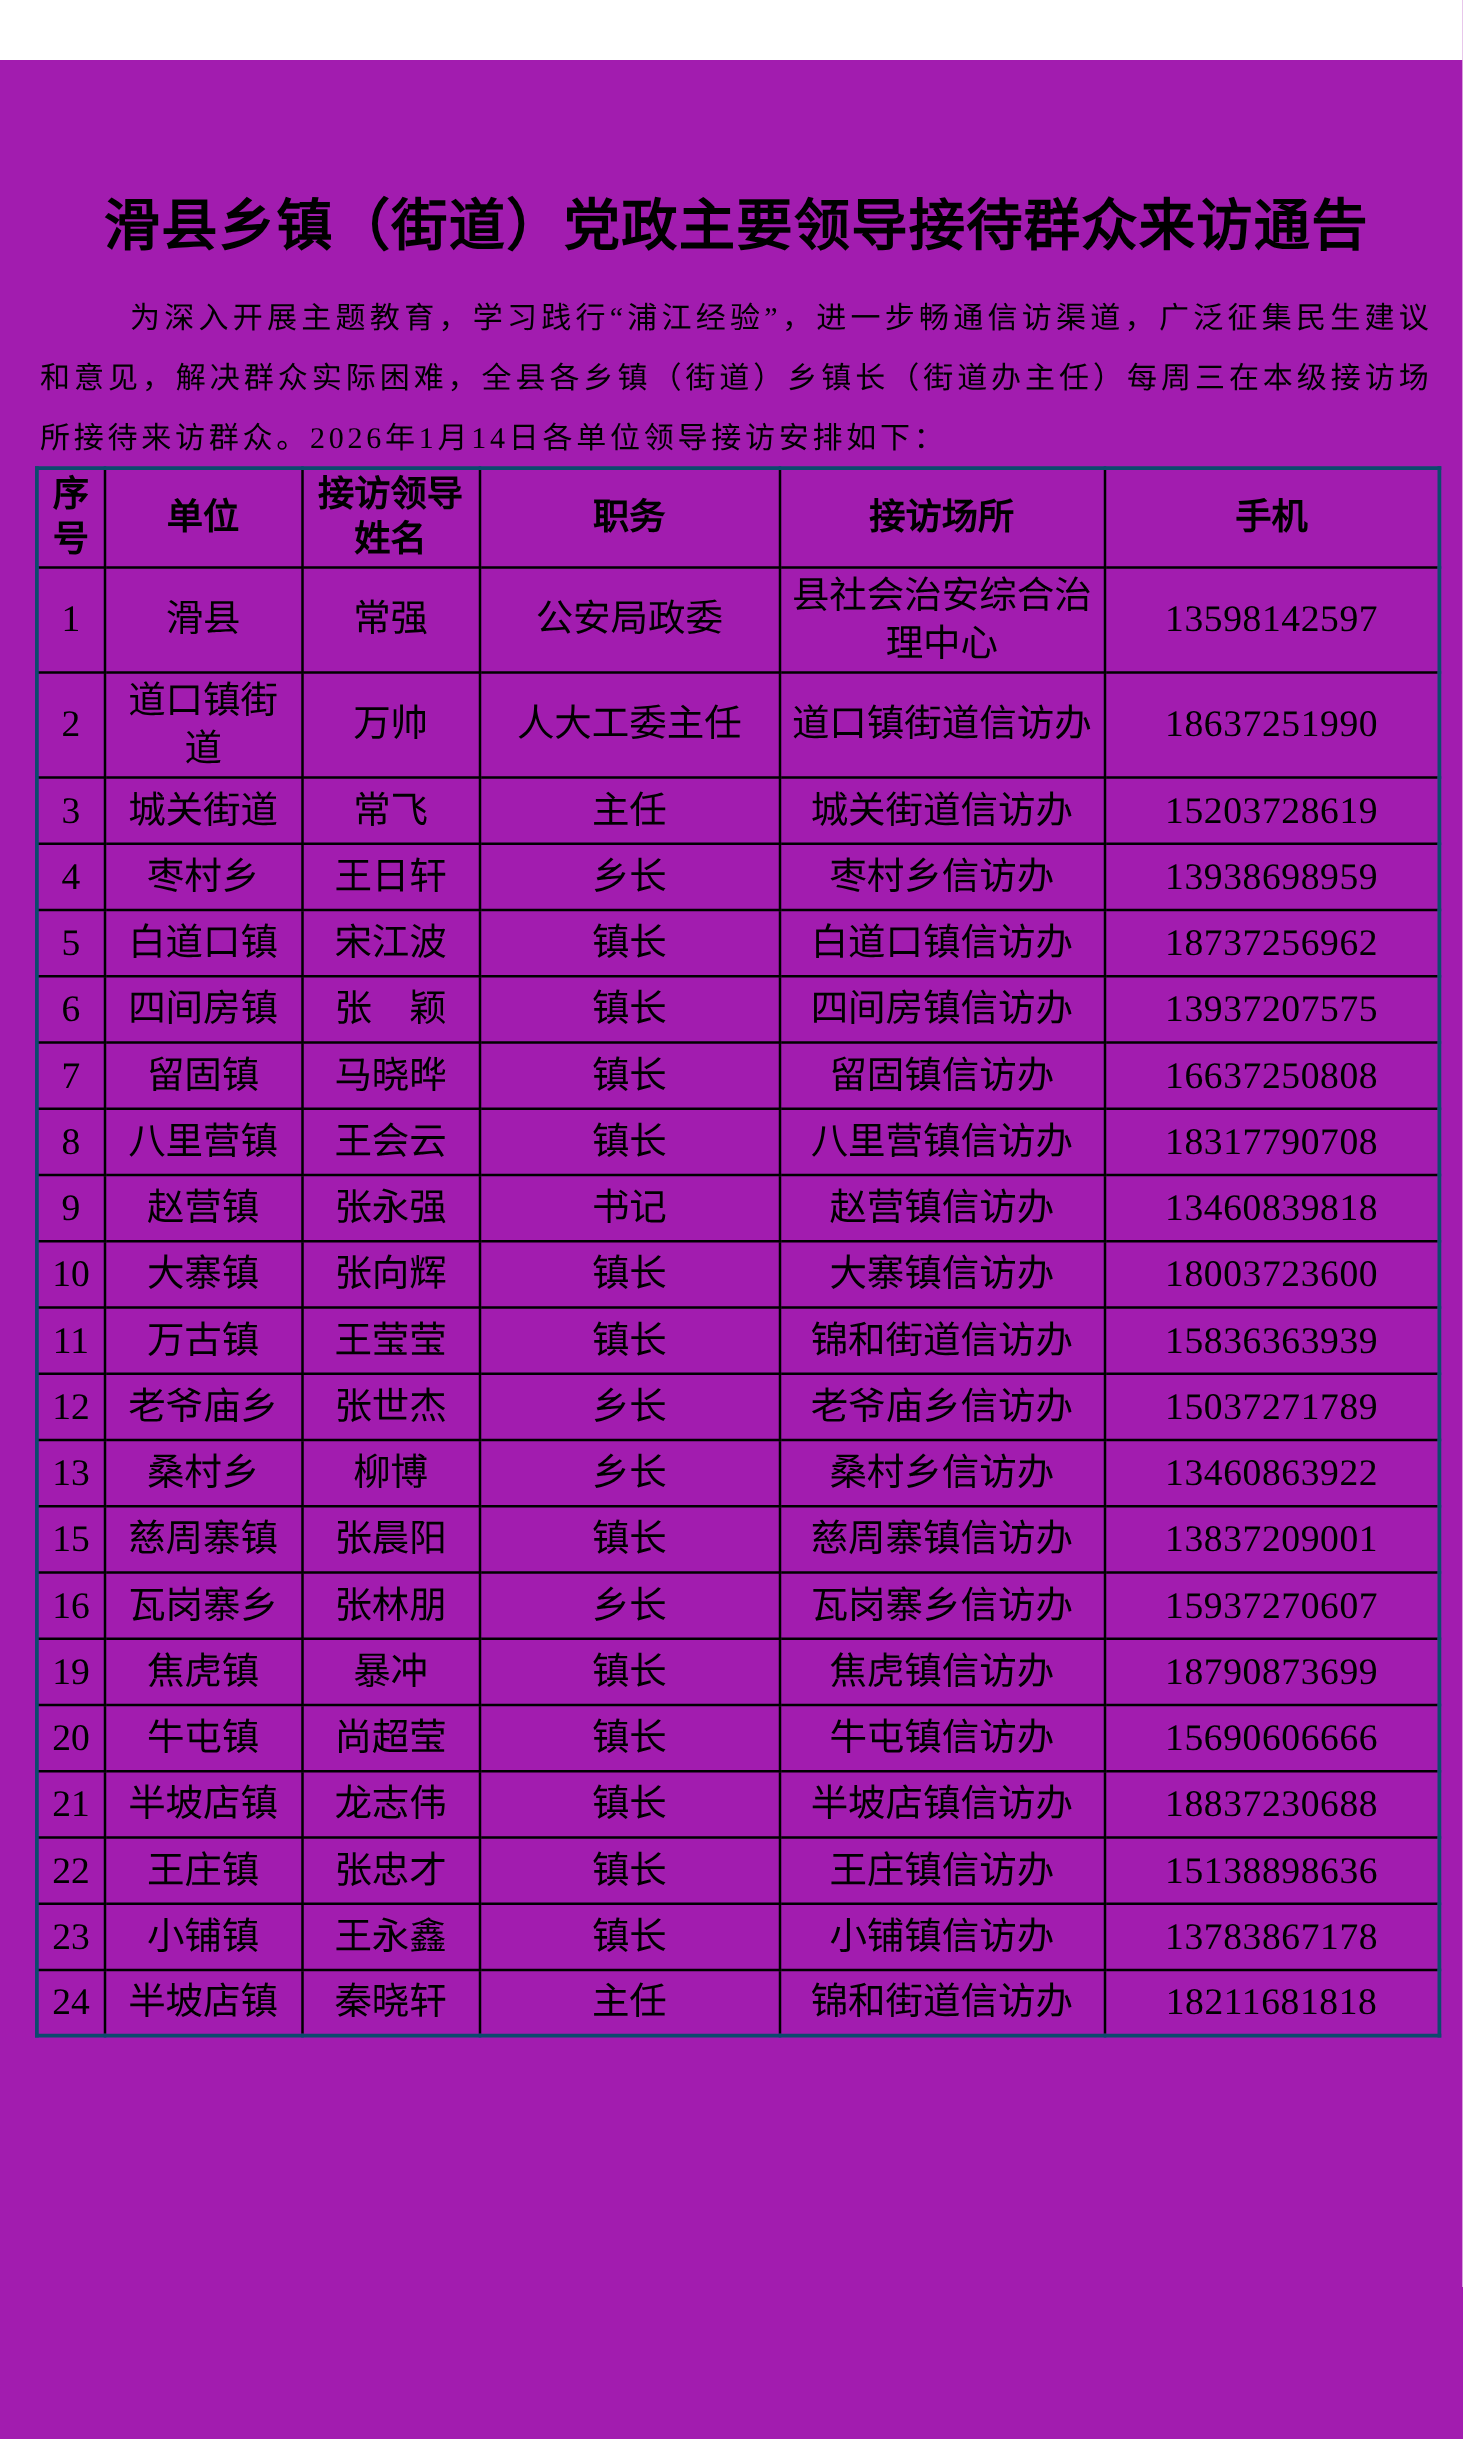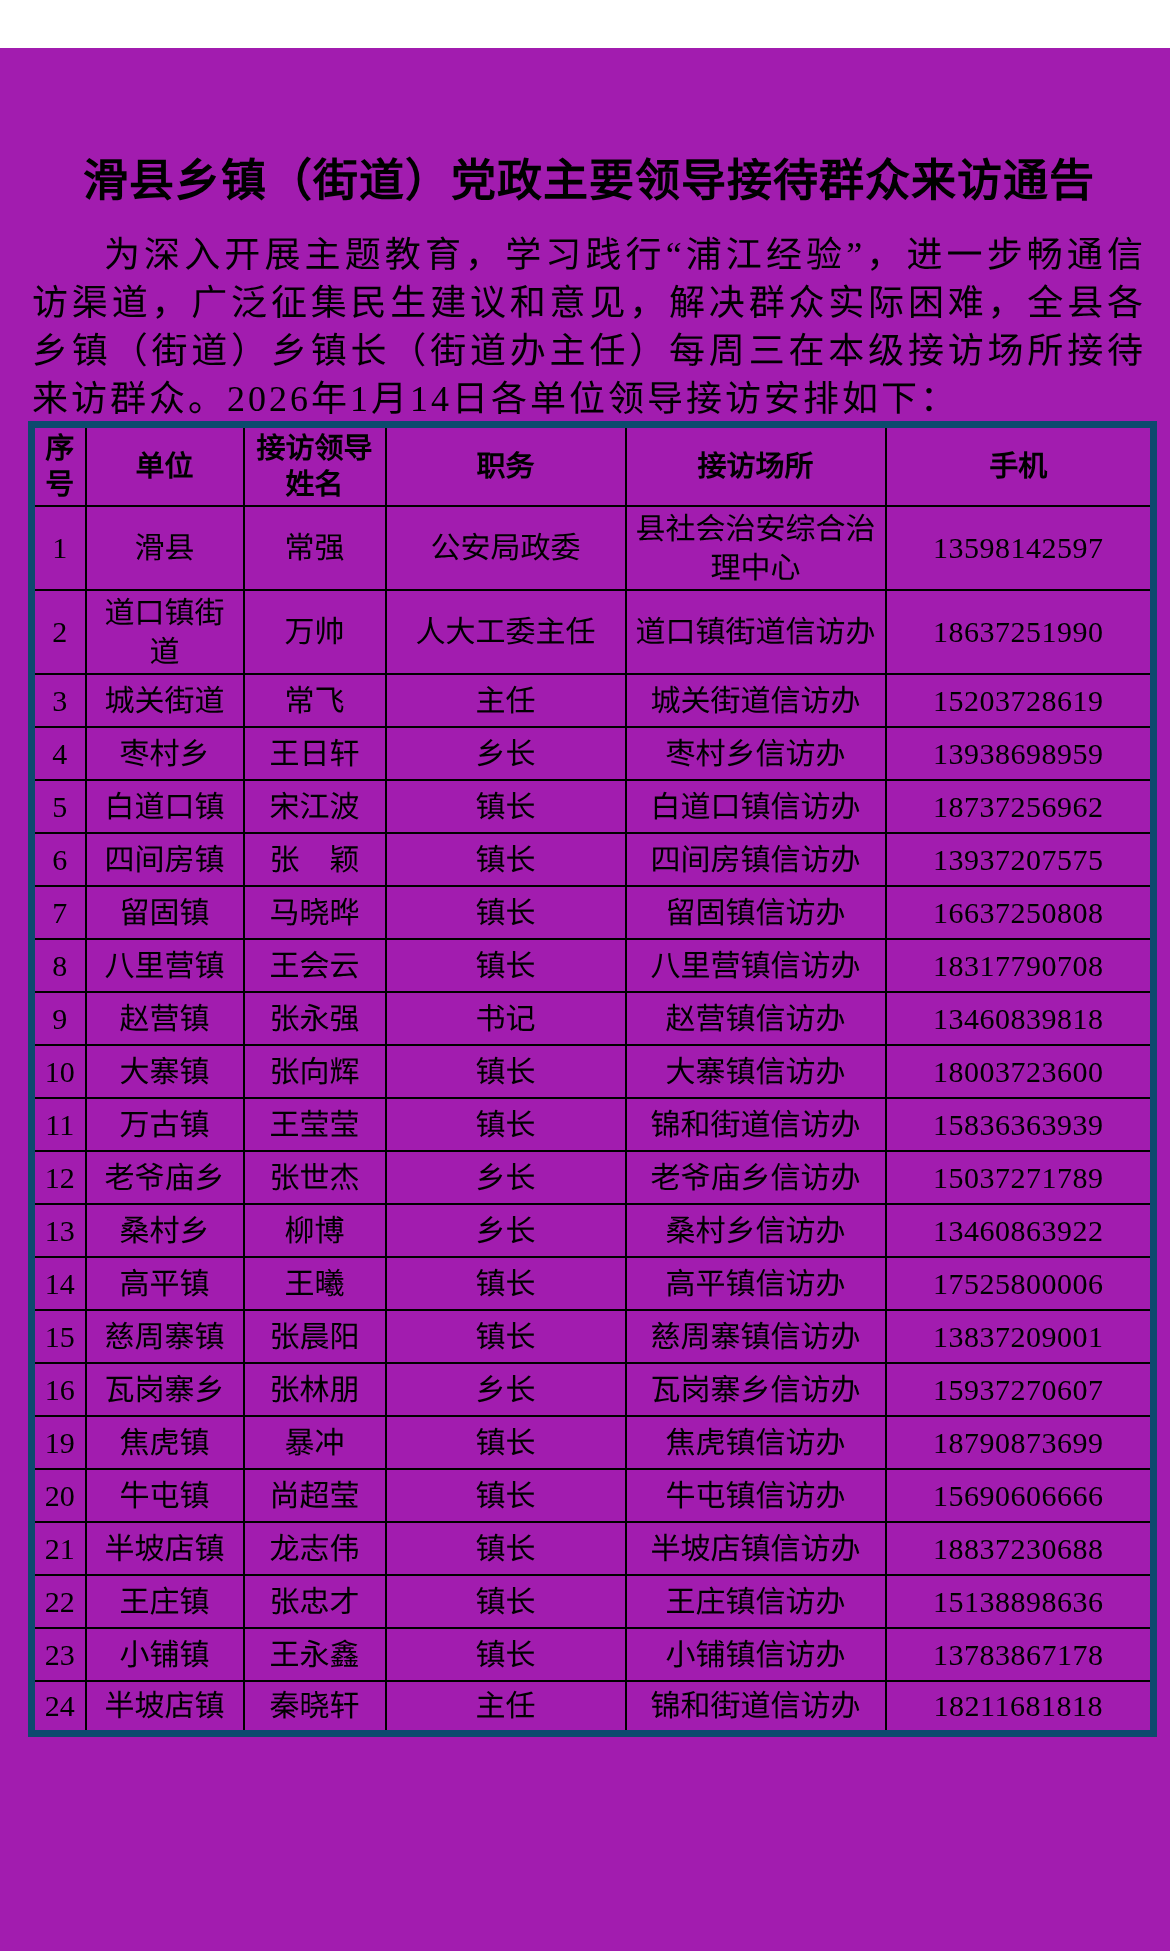--- a/index.html
+++ b/index.html
@@ -22,32 +22,32 @@
   .doc-title {
     margin: 0 0 22px 0;
     text-align: center;
     font-size: 45px;
     font-weight: bold;
     letter-spacing: 1px;
     white-space: nowrap;
   }
   .doc-intro {
     margin: 0 4px -10px 4px;
-    font-size: 36px;
+    font-size: 24px;
     line-height: 48px;
     letter-spacing: 3px;
     text-align: justify;
     text-justify: inter-character;
     text-indent: 72px;
   }
   table.roster {
     width: 1122px;
     border-collapse: collapse;
     table-layout: fixed;
-    border: 7px solid #0c4a6e;
+    border: 3px solid #0c4a6e;
     margin-top: 8px;
   }
   table.roster th, table.roster td {
     border: 2px solid #000;
     text-align: center;
     vertical-align: middle;
     overflow: hidden;
     padding: 2px 4px;
     box-sizing: border-box;
   }
@@ -200,28 +200,20 @@
         </tr>
         <tr>
           <td class="c-index">13</td>
           <td class="c-unit">桑村乡</td>
           <td class="c-leader-name">柳博</td>
           <td class="c-position">乡长</td>
           <td class="c-venue">桑村乡信访办</td>
           <td class="c-phone">13460863922</td>
         </tr>
         <tr>
-          <td class="c-index">14</td>
-          <td class="c-unit">高平镇</td>
-          <td class="c-leader-name">王曦</td>
-          <td class="c-position">镇长</td>
-          <td class="c-venue">高平镇信访办</td>
-          <td class="c-phone">17525800006</td>
-        </tr>
-        <tr>
           <td class="c-index">15</td>
           <td class="c-unit">慈周寨镇</td>
           <td class="c-leader-name">张晨阳</td>
           <td class="c-position">镇长</td>
           <td class="c-venue">慈周寨镇信访办</td>
           <td class="c-phone">13837209001</td>
         </tr>
         <tr>
           <td class="c-index">16</td>
           <td class="c-unit">瓦岗寨乡</td>

